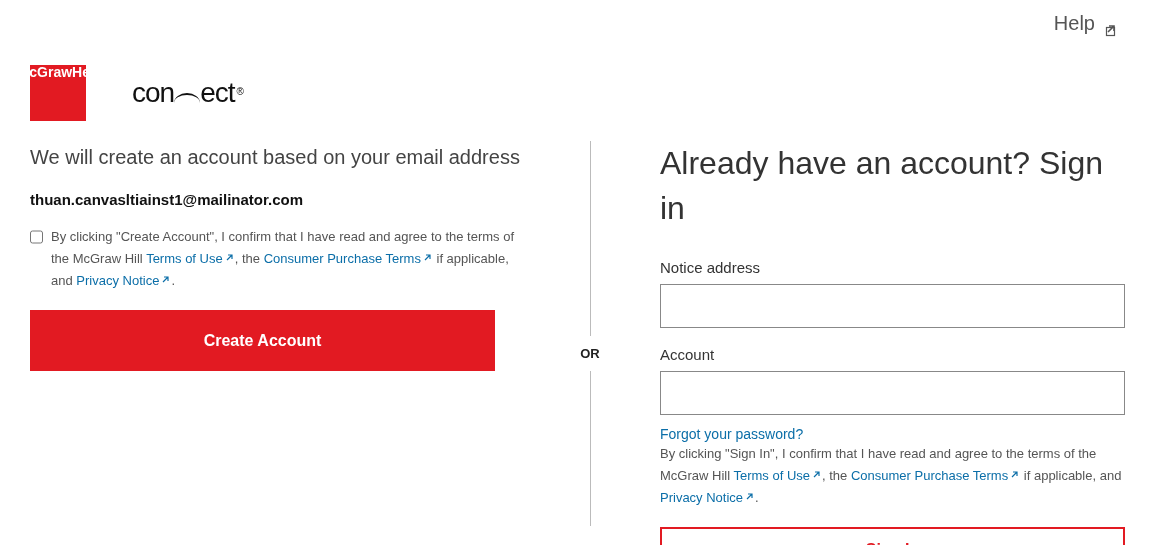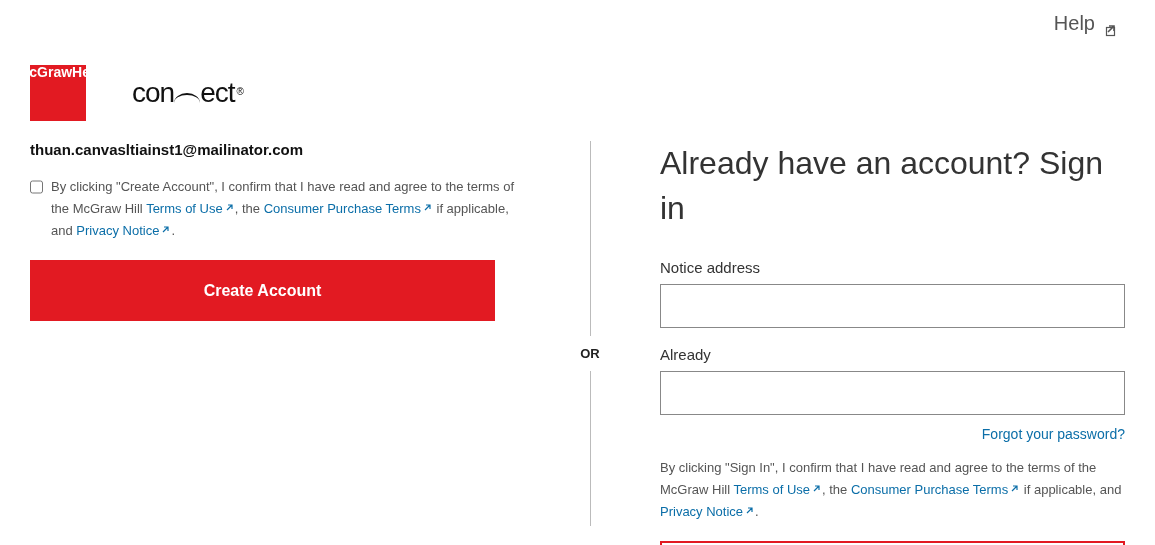--- a/index.html
+++ b/index.html
@@ -22,21 +22,21 @@
     .email-display { font-weight: 700; font-size: 15px; margin-bottom: 18px; color:#111;}
     .terms-row { display:flex; align-items:flex-start; gap:8px; font-size:13px; color:#555; line-height:1.7; margin-bottom: 18px; }
     .terms-row input[type="checkbox"] { margin-top:4px; width:14px; height:14px; }
     .terms-text a, .link { color:#0b6ea8; text-decoration: none; cursor:pointer; }
     .ext-icon { display:inline-block; width:10px; height:10px; position:relative; margin-left:2px;}
     .ext-icon svg { vertical-align: baseline; }
     .btn-primary { width: 465px; height: 61px; background:#e21a22; color:#fff; border:none; font-size:16px; font-weight:600; cursor:pointer; }
     .right h1 { margin-bottom: 28px; }
     .field-label { font-size:15px; color:#333; margin-bottom:8px; display:block; }
     .input { width: 465px; height: 44px; border:1px solid #888; padding:0 10px; font-size:15px; margin-bottom:18px; }
-    .forgot-row { width:465px; text-align:right; margin-top:-8px; margin-bottom:14px; }
+    .forgot-row { width:465px; margin-top:-8px; }
     .forgot-row a { color:#0b6ea8; font-size:14px; text-decoration:none; cursor:pointer;}
     .signin-terms { font-size:13px; color:#555; line-height:1.7; margin-bottom:18px; width:465px; }
     .btn-secondary { width:465px; height:46px; background:#fff; color:#e21a22; border:2px solid #e21a22; font-size:16px; font-weight:600; cursor:pointer; }
   </style>
 </head>
 <body>
 
 <div class="header">
   <div></div>
   <div class="help-link">
@@ -59,20 +59,21 @@
   <div class="connect-logo">
     <span>con</span>
       <span class="arc"></span>
       <span>ect</span>
       <sup>®</sup>
   </div>
 </div>
 
 <div class="columns">
   <div class="left">
+    <div class="subheader">We will create an account based on your email address</div>
     <div class="email-display">thuan.canvasltiainst1@mailinator.com</div>
     <div class="terms-row">
       <input type="checkbox" style="">
       <div class="terms-text">
         <span>By clicking "Create Account", I confirm that I have read and agree to the terms of the McGraw Hill </span><a class="link"><span>Terms of Use</span><span class="ext-icon"><svg width="10" height="10" viewBox="0 0 10 10">
                 <path d="M3 2h4v4M7 2L2 7" stroke="#0b6ea8" stroke-width="1.2" fill="none"></path>
               </svg></span></a><span>, the </span><a class="link"><span>Consumer Purchase Terms</span><span class="ext-icon"><svg width="10" height="10" viewBox="0 0 10 10">
                 <path d="M3 2h4v4M7 2L2 7" stroke="#0b6ea8" stroke-width="1.2" fill="none"></path>
               </svg></span></a><span> if applicable, and </span><a class="link"><span>Privacy Notice</span><span class="ext-icon"><svg width="10" height="10" viewBox="0 0 10 10">
                 <path d="M3 2h4v4M7 2L2 7" stroke="#0b6ea8" stroke-width="1.2" fill="none"></path>
@@ -85,21 +86,21 @@
   <div class="divider-wrap">
     <div class="divider-line" style="height:195px"></div>
     <div class="or-text">OR</div>
     <div class="divider-line" style="height:155px"></div>
   </div>
 
   <div class="right">
     <h1>Already have an account? Sign in</h1>
     <label class="field-label">Notice address</label>
     <input class="input" type="text" style="">
-    <label class="field-label">Already</label>
+    <label class="field-label">Account</label>
     <input class="input" type="password" style="">
     <div class="forgot-row">
       <a>Forgot your password?</a>
     </div>
     <div class="signin-terms">
       <span>By clicking "Sign In", I confirm that I have read and agree to the terms of the McGraw Hill </span><a class="link"><span>Terms of Use</span><span class="ext-icon"><svg width="10" height="10" viewBox="0 0 10 10">
               <path d="M3 2h4v4M7 2L2 7" stroke="#0b6ea8" stroke-width="1.2" fill="none"></path>
             </svg></span></a><span>, the </span><a class="link"><span>Consumer Purchase Terms</span><span class="ext-icon"><svg width="10" height="10" viewBox="0 0 10 10">
               <path d="M3 2h4v4M7 2L2 7" stroke="#0b6ea8" stroke-width="1.2" fill="none"></path>
             </svg></span></a><span> if applicable, and </span><a class="link"><span>Privacy Notice</span><span class="ext-icon"><svg width="10" height="10" viewBox="0 0 10 10">

